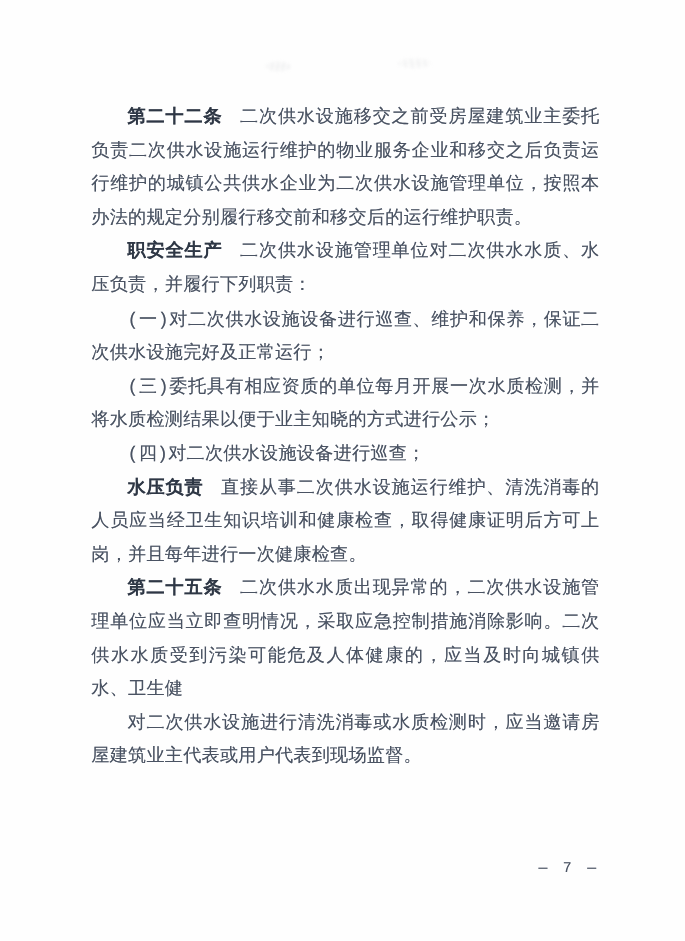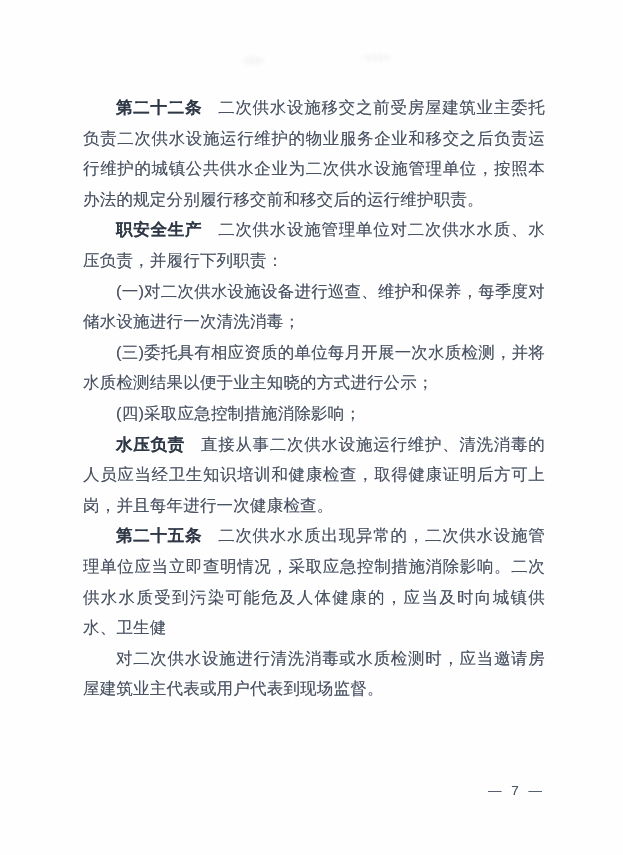--- a/index.html
+++ b/index.html
@@ -6,21 +6,21 @@
     margin: 0;
     padding: 0;
     background: #ffffff;
   }
   .page {
     position: relative;
     width: 623px;
     height: 855px;
     background: #fefefe;
     overflow: hidden;
-    font-family: Liberation Sans, sans-serif;
+    font-family: Liberation Mono, monospace;
   }
   
   .artifact {
     position: absolute;
     border-radius: 50%;
     filter: blur(1.5px);
     opacity: 0.5;
   }
   .artifact-1 {
     left: 242px; top: 56px; width: 22px; height: 9px;
@@ -75,26 +75,26 @@
 
   <div class="artifact artifact-1"></div>
   <div class="artifact artifact-2"></div>
 
   <div class="content">
 
     <p class="para"><span class="heading">第二十二条</span><span>二次供水设施移交之前受房屋建筑业主委托负责二次供水设施运行维护的物业服务企业和移交之后负责运行维护的城镇公共供水企业为二次供水设施管理单位，按照本办法的规定分别履行移交前和移交后的运行维护职责。</span></p>
 
     <p class="para"><span class="heading">职安全生产</span><span>二次供水设施管理单位对二次供水水质、水压负责，并履行下列职责：</span></p>
 
-    <p class="para"><span class="heading"></span><span>(一)对二次供水设施设备进行巡查、维护和保养，每季度对储水设施进行一次清洗消毒；</span></p>
+    <p class="para"><span class="heading"></span><span>(一)对二次供水设施设备进行巡查、维护和保养，保证二次供水设施完好及正常运行；</span></p>
 
 
     <p class="para"><span class="heading"></span><span>(三)委托具有相应资质的单位每月开展一次水质检测，并将水质检测结果以便于业主知晓的方式进行公示；</span></p>
 
-    <p class="para"><span class="heading"></span><span>(四)采取应急控制措施消除影响；</span></p>
+    <p class="para"><span class="heading"></span><span>(四)对二次供水设施设备进行巡查；</span></p>
 
 
     <p class="para"><span class="heading">水压负责</span><span>直接从事二次供水设施运行维护、清洗消毒的人员应当经卫生知识培训和健康检查，取得健康证明后方可上岗，并且每年进行一次健康检查。</span></p>
 
     <p class="para"><span class="heading">第二十五条</span><span>二次供水水质出现异常的，二次供水设施管理单位应当立即查明情况，采取应急控制措施消除影响。二次供水水质受到污染可能危及人体健康的，应当及时向城镇供水、卫生健</span></p>
 
     <p class="para"><span class="heading"></span><span>对二次供水设施进行清洗消毒或水质检测时，应当邀请房屋建筑业主代表或用户代表到现场监督。</span></p>
 
   </div>
 

